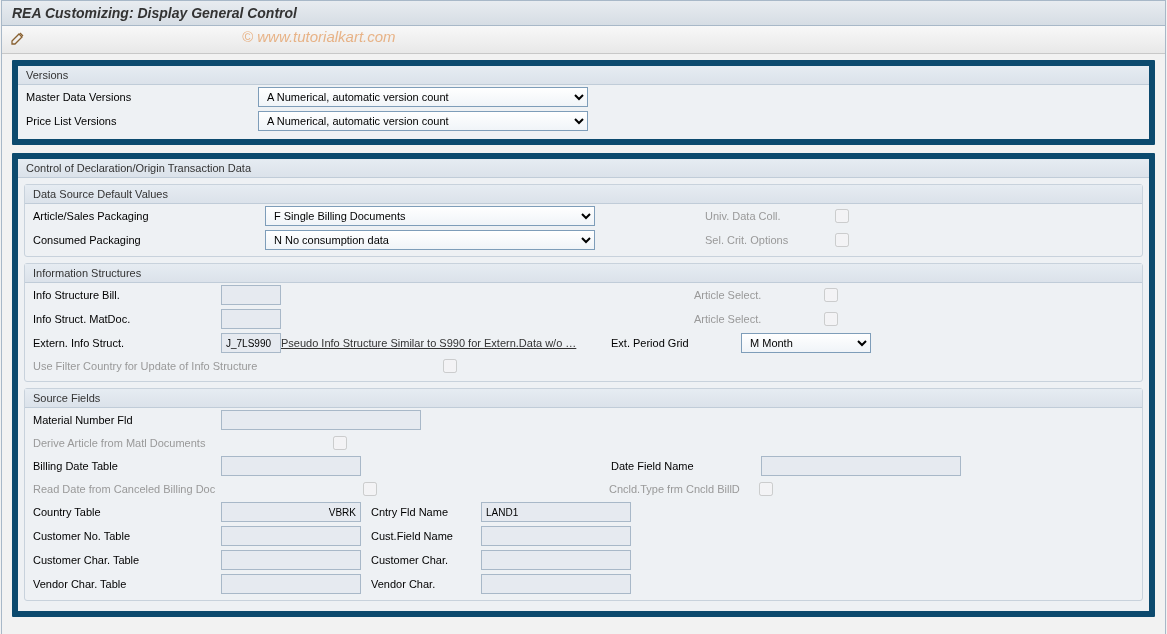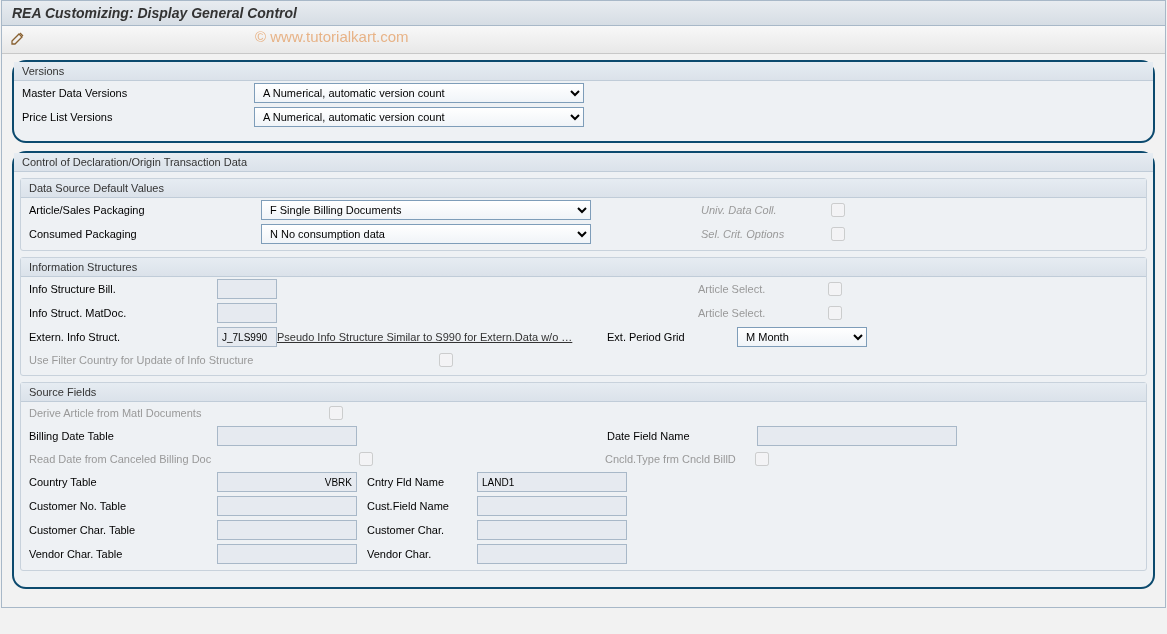--- a/index.html
+++ b/index.html
@@ -36,29 +36,29 @@
     position: relative;
   }
   .toolbar svg { vertical-align: middle; }
   .watermark {
     position: absolute;
     left: 240px;
     top: 2px;
     color: #e08030;
     opacity: 0.55;
     font-size: 15px;
-    margin-left: 13px;
+    font-style: italic;
   }
   .content { padding: 6px 10px 10px 10px; }
   .group {
-    border: 2px solid #0c4a6e;
-    border-radius: 14px;
+    border: 6px solid #0c4a6e;
+    border-radius: 1px;
     background: #eef1f4;
     margin-bottom: 8px;
-    padding: 0 0 12px 0;
+    padding: 0 0 6px 0;
   }
   .group-title {
     background: linear-gradient(#e6ecf2, #dbe2ea);
     border-bottom: 1px solid #c0ccd8;
     padding: 3px 8px;
     font-size: 11px;
     color: #333;
   }
   .sub-group {
     margin: 6px 6px 4px 6px;
@@ -108,21 +108,20 @@
     height: 14px;
   }
   .right-block {
     margin-left: 110px;
     display: flex;
     align-items: center;
   }
   .right-block .rlabel {
     width: 130px;
     color: #999;
-    font-style: italic;
   }
   .small-select {
     width: 130px;
     height: 20px;
     border: 1px solid #7e9db9;
     background: linear-gradient(#fff,#f0f4f8);
     font-size: 11px;
     padding: 1px 4px;
   }
   .pair-label {
@@ -215,20 +214,24 @@
         </div>
         <div class="row">
           <div class="disabled-label" style="width:410px">Use Filter Country for Update of Info Structure</div>
           <input type="checkbox" class="chk" disabled="" style="">
         </div>
       </div>
 
       <div class="sub-group">
         <div class="group-title">Source Fields</div>
         <div class="row">
+          <div class="label-col">Material Number Fld</div>
+          <input class="input w200" value="" style="">
+        </div>
+        <div class="row">
           <div class="disabled-label" style="width:300px">Derive Article from Matl Documents</div>
           <input type="checkbox" class="chk" disabled="" style="">
         </div>
         <div class="row">
           <div class="label-col">Billing Date Table</div>
           <input class="input w140" value="" style="">
           <div style="width:250px"></div>
           <div style="width:150px">Date Field Name</div>
           <input class="input w200" value="" style="">
         </div>

